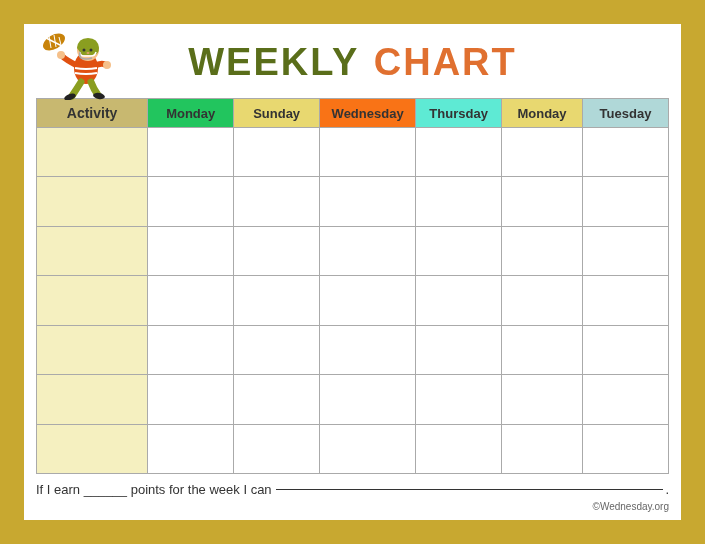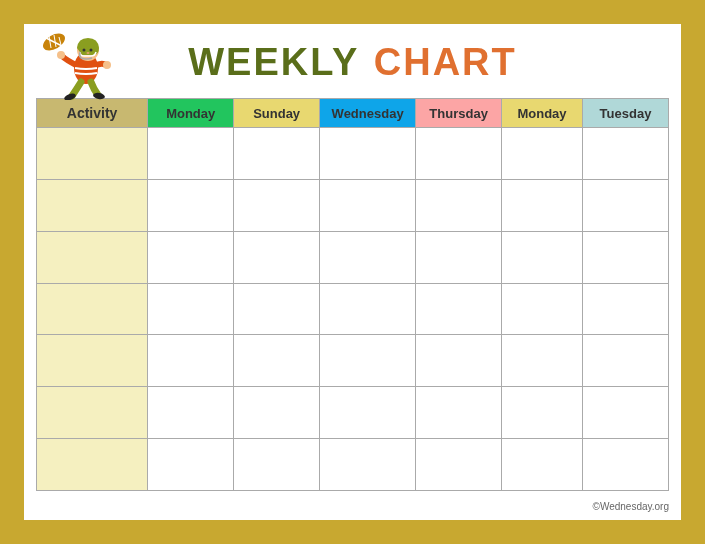--- a/index.html
+++ b/index.html
@@ -84,22 +84,22 @@
 
     .day-header {
       padding: 6px 2px;
       font-weight: bold;
       font-size: 13px;
       color: #333;
     }
 
     .monday-header { background: #22c55e; }
     .tuesday-header { background: #e8d870; }
-    .wednesday-header { background: #0ea5e9; }
-    .thursday-header { background: #fca5a5; }
+    .wednesday-header { background: #f97316; }
+    .thursday-header { background: #5eead4; }
     .friday-header { background: #e8d870; }
     .weekend-header { background: #b0d8d8; }
 
     .activity-header {
       font-weight: bold;
       font-size: 14px;
       color: #333;
       text-align: center;
       padding: 6px;
       background: #c8b870;
@@ -294,17 +294,22 @@
               <td class="day-cell"></td>
               <td class="day-cell"></td>
               <td class="day-cell"></td>
               <td class="day-cell"></td>
             </tr>
           </tbody>
       </table>
     </div>
 
     <div class="footer">
+      <div class="footer-line">
+        <span>If I earn ______ points for the week I can</span>
+        <span class="footer-underline"></span>
+        <span style="margin-left:2px">.</span>
+      </div>
       <div class="copyright">©Wednesday.org</div>
     </div>
 
   </div>
 </div>
 
 </body></html>

